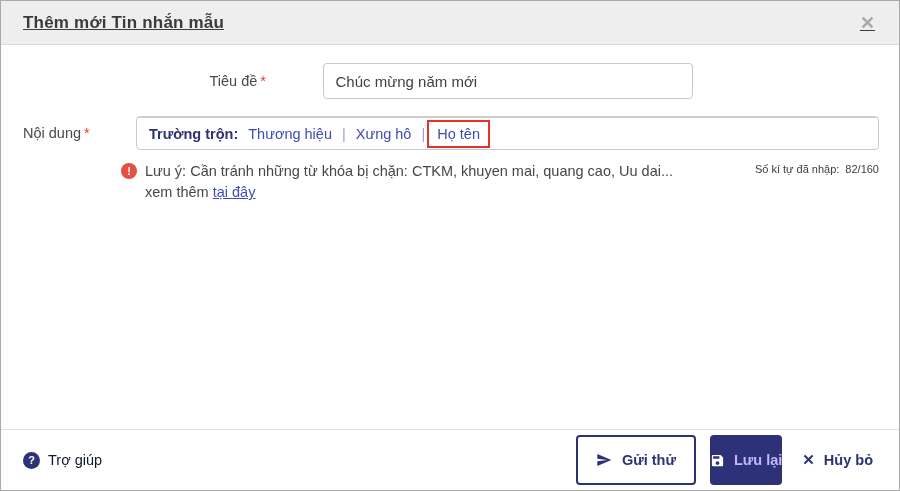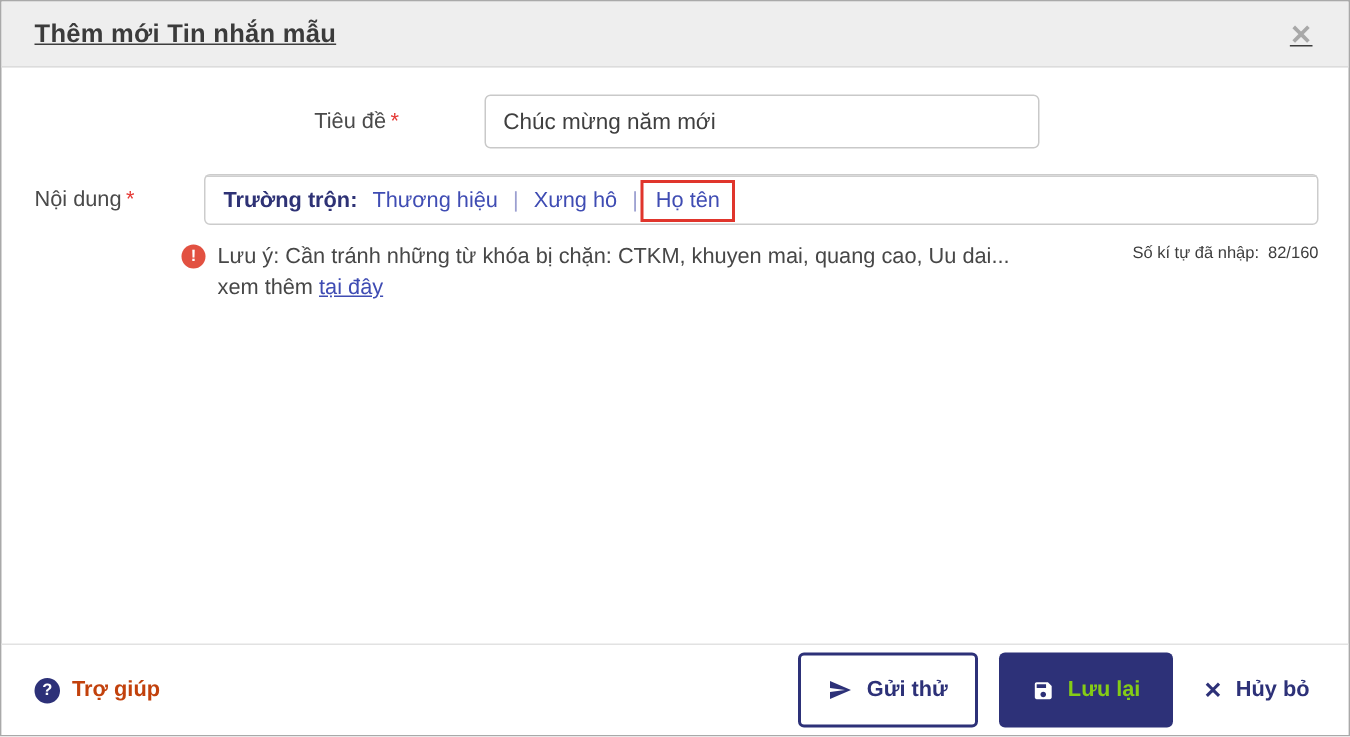--- a/index.html
+++ b/index.html
@@ -112,35 +112,35 @@
     display: flex; align-items: center;
     padding: 0 20px 0 22px;
     background: #fff;
   }
   .help-area { display: flex; align-items: center; cursor: pointer; }
   .help-icon {
     width: 17px; height: 17px; border-radius: 50%;
     background: #2d3178; color: #fff;
     font-size: 11px; font-weight: bold; line-height: 17px; text-align: center;
   }
-  .help-label { color: #c2410c; font-weight: bold; font-size: 14.5px; margin-left: 8px; }
+  .help-label { color: #0f172a; font-weight: normal; font-size: 14.5px; margin-left: 8px; }
 
   .footer-buttons { margin-left: auto; display: flex; align-items: center; }
   .btn { height: 50px; border-radius: 4px; display: flex; align-items: center; justify-content: center;
          font-family: "Liberation Sans", sans-serif; font-size: 14.5px; font-weight: bold; cursor: pointer; }
   .btn svg { display: block; }
   .btn-outline {
     background: #fff; color: #2d3178;
     border: 2px solid #2d3178;
     padding: 0 18px;
   }
   .btn-outline .btn-icon { margin-right: 10px; }
   .btn-primary {
-    background: #2d3178; color: #84cc16; border: none;
-    padding: 0 22px; margin-left: 14px;
+    background: #2d3178; color: #c4b5fd; border: none;
+    padding: 0 0; margin-left: 14px;
   }
   .btn-primary .btn-icon { margin-right: 9px; }
   .btn-text {
     background: transparent; border: none; color: #2d3178;
     padding: 0 6px; margin-left: 14px;
   }
   .btn-text .x-glyph { font-size: 15px; margin-right: 9px; font-weight: bold; }
 </style>
 </head>
 <body>

